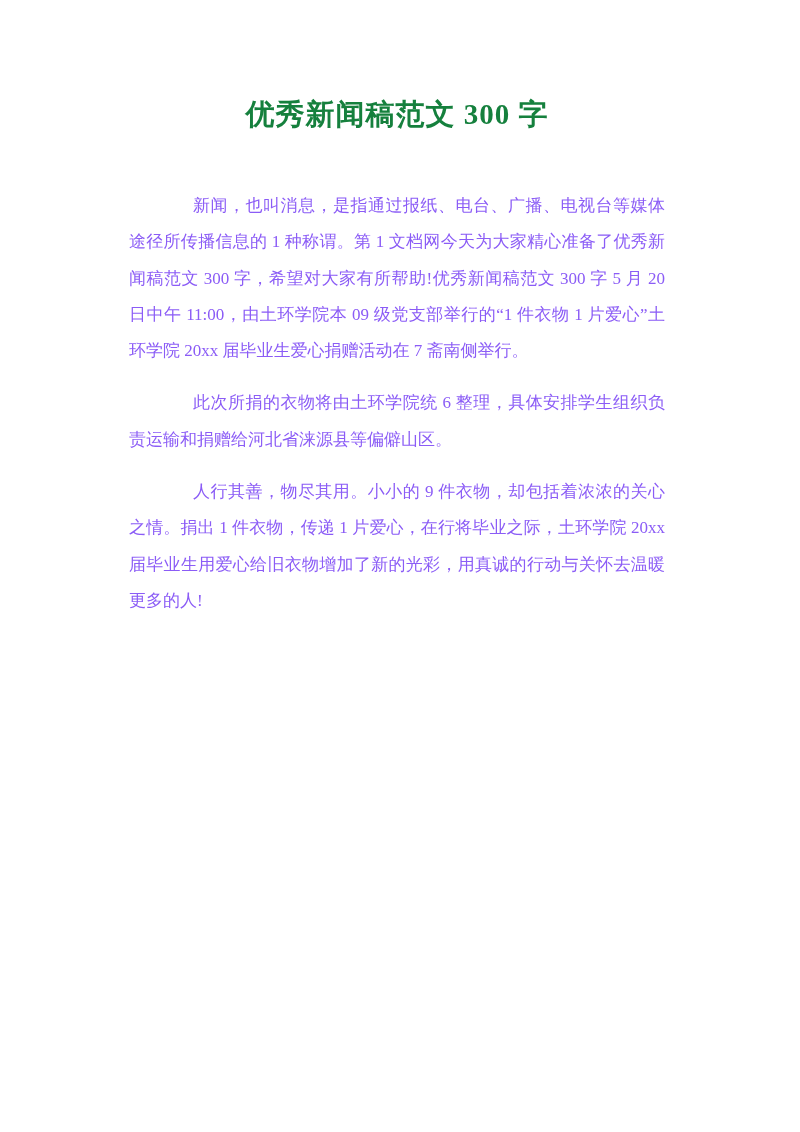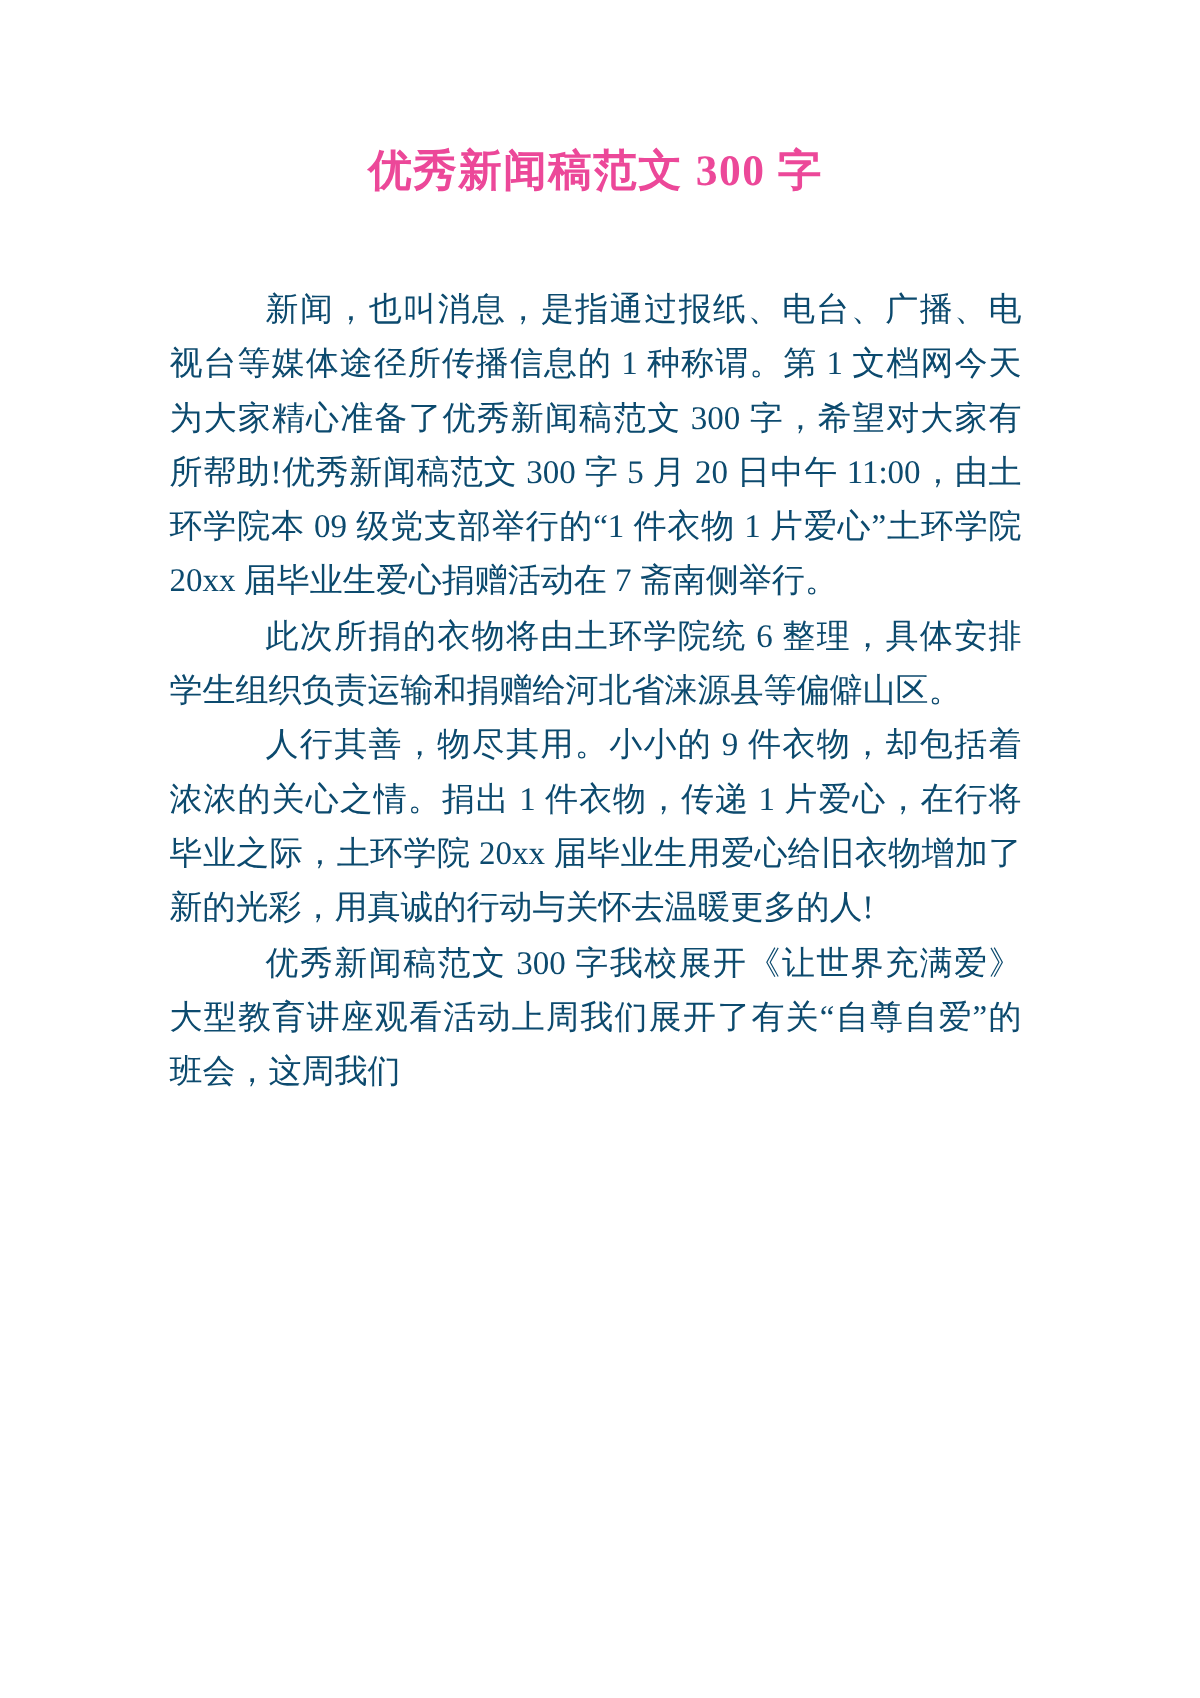--- a/index.html
+++ b/index.html
@@ -16,42 +16,41 @@
       padding: 94px 119px 0 113px;
       overflow: hidden;
       font-family: "Liberation Serif", "DejaVu Serif", serif;
     }
     .doc-title {
       margin: 0 0 54px 0;
       font-family: "Liberation Serif", "DejaVu Serif", serif;
       font-size: 29px;
       font-weight: bold;
       line-height: 40px;
-      color: #ec4899;
+      color: #15803d;
       text-align: center;
       letter-spacing: 1px;
       white-space: nowrap;
     }
     .doc-body {
       width: 568px;
     }
     .doc-paragraph {
-      margin: 0;
+      margin: 16px;
       font-family: "Liberation Serif", "DejaVu Serif", serif;
-      font-size: 22px;
+      font-size: 17px;
       line-height: 36.3px;
-      color: #0c4a6e;
+      color: #8b5cf6;
       text-align: justify;
       text-indent: 64px;
     }
   </style>
 </head>
 <body>
 
 <div class="page">
   <h1 class="doc-title">优秀新闻稿范文 300 字</h1>
   <div class="doc-body">
     <p class="doc-paragraph">新闻，也叫消息，是指通过报纸、电台、广播、电视台等媒体途径所传播信息的 1 种称谓。第 1 文档网今天为大家精心准备了优秀新闻稿范文 300 字，希望对大家有所帮助!优秀新闻稿范文 300 字 5 月 20 日中午 11:00，由土环学院本 09 级党支部举行的“1 件衣物 1 片爱心”土环学院 20xx 届毕业生爱心捐赠活动在 7 斋南侧举行。</p>
     <p class="doc-paragraph">此次所捐的衣物将由土环学院统 6 整理，具体安排学生组织负责运输和捐赠给河北省涞源县等偏僻山区。</p>
     <p class="doc-paragraph">人行其善，物尽其用。小小的 9 件衣物，却包括着浓浓的关心之情。捐出 1 件衣物，传递 1 片爱心，在行将毕业之际，土环学院 20xx 届毕业生用爱心给旧衣物增加了新的光彩，用真诚的行动与关怀去温暖更多的人!</p>
-    <p class="doc-paragraph">优秀新闻稿范文 300 字我校展开《让世界充满爱》大型教育讲座观看活动上周我们展开了有关“自尊自爱”的班会，这周我们</p>
   </div>
 </div>
 
 </body></html>

